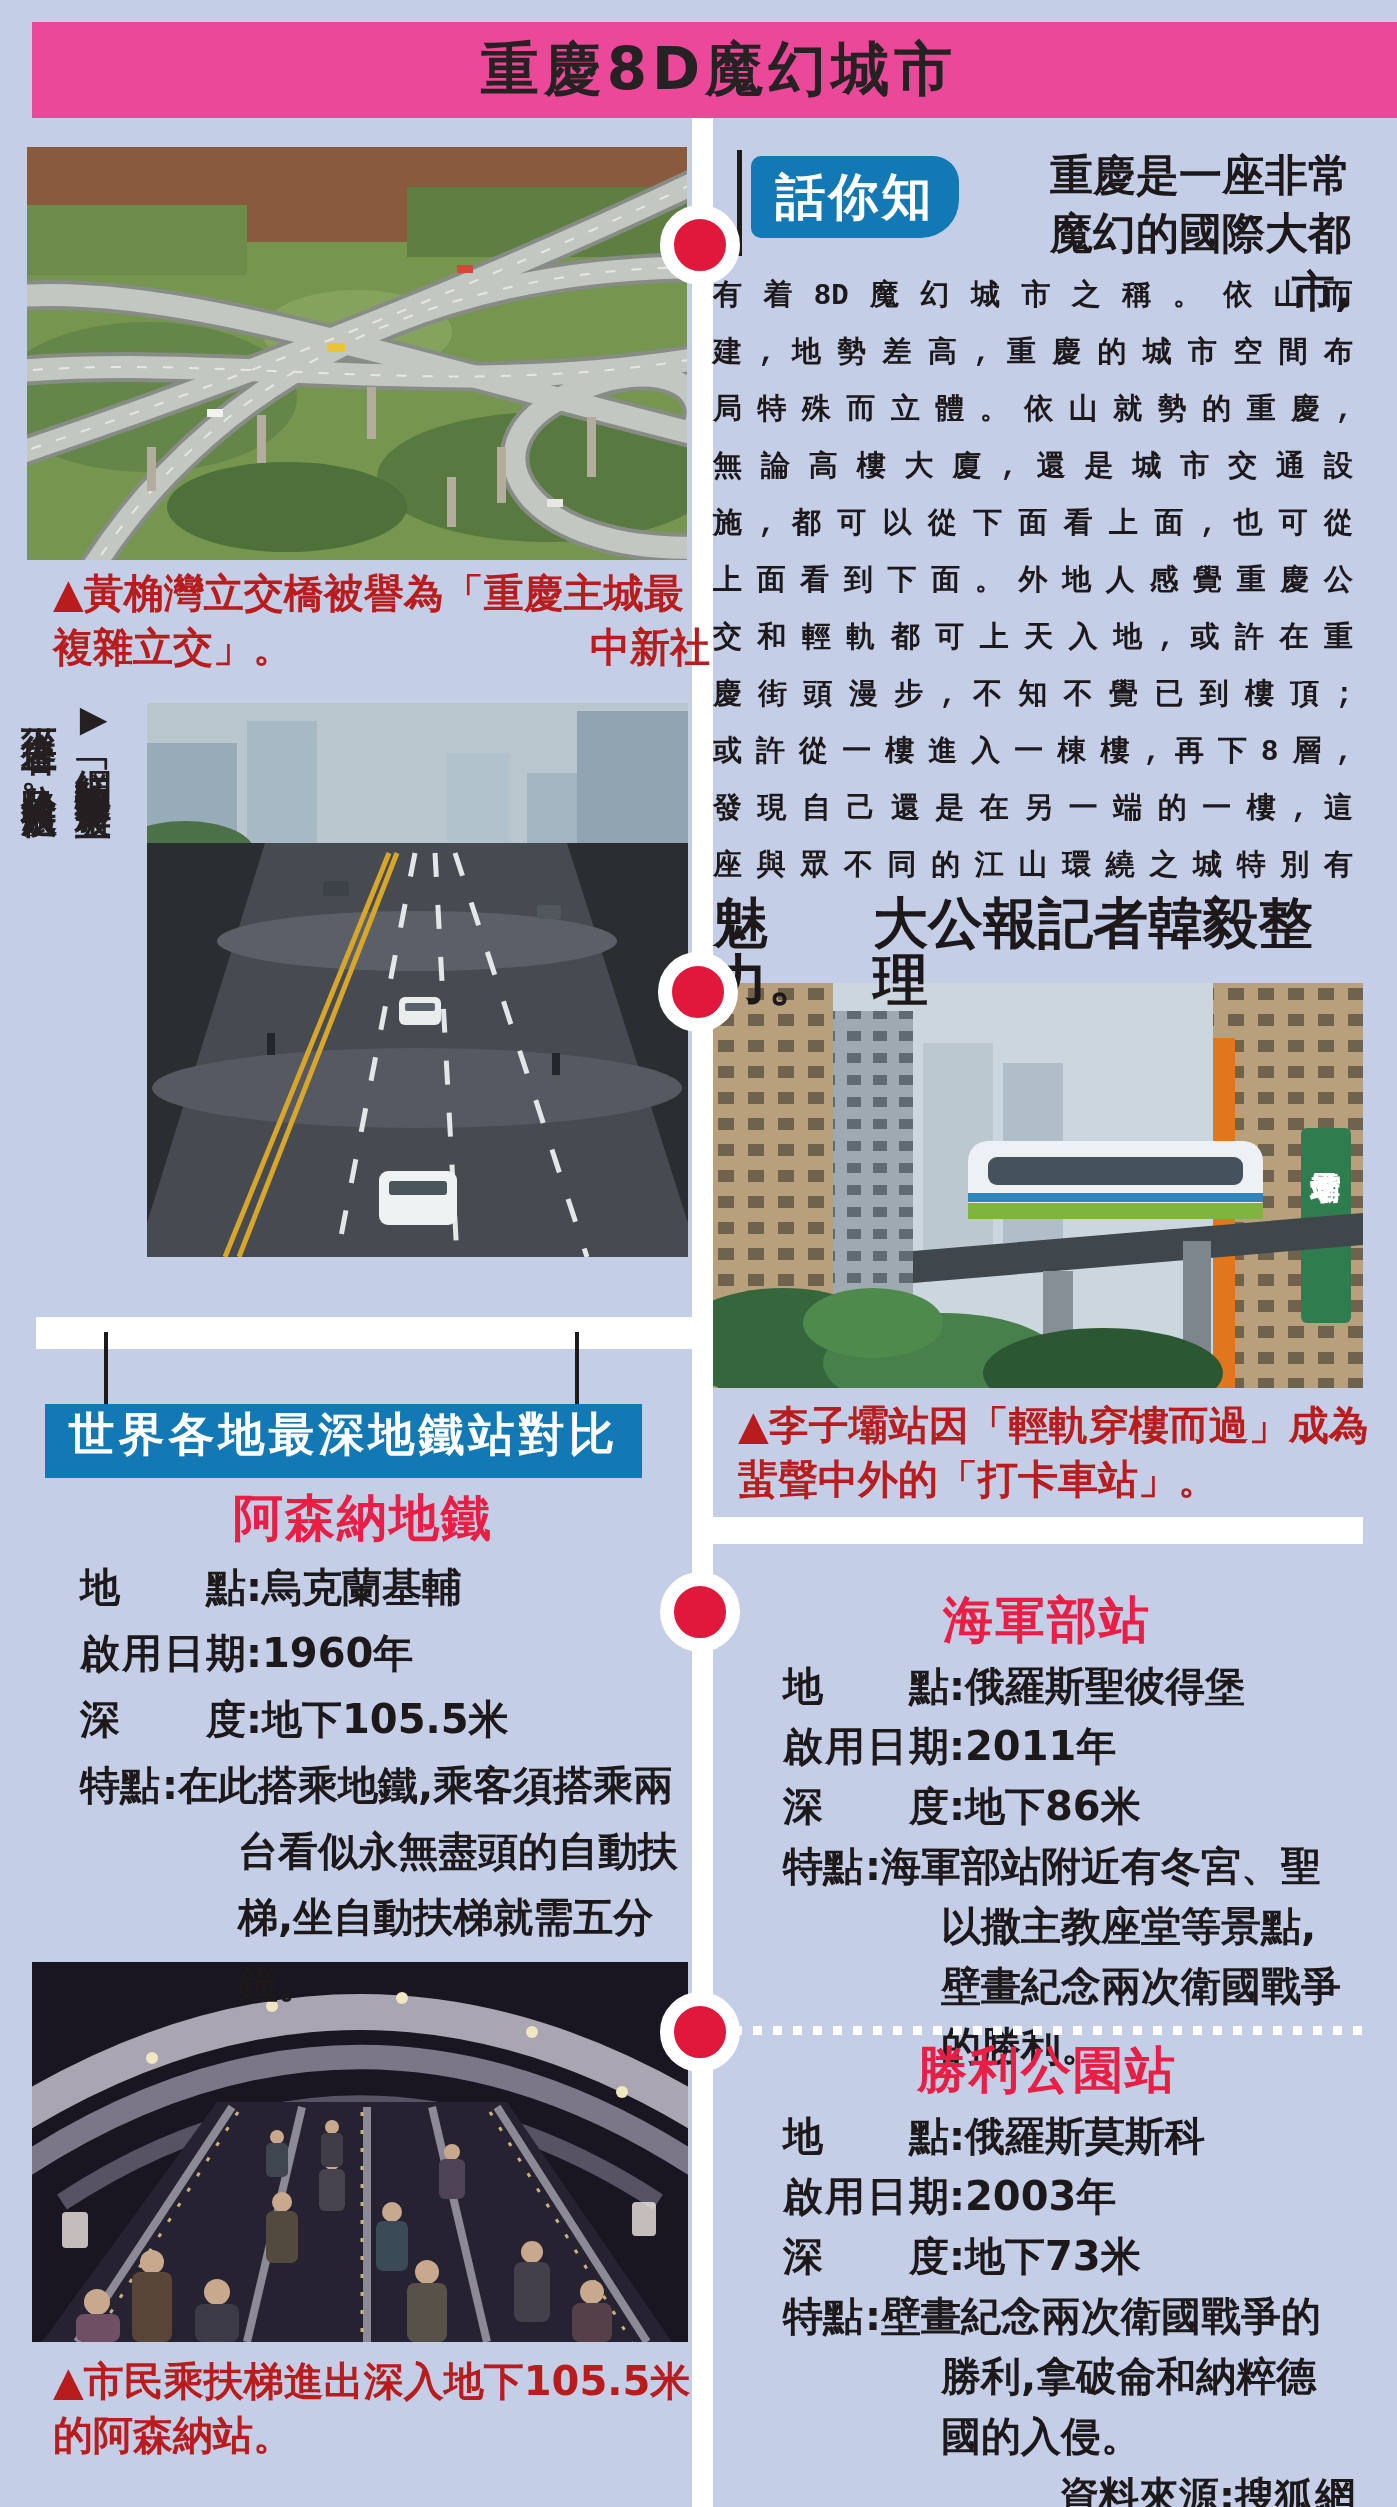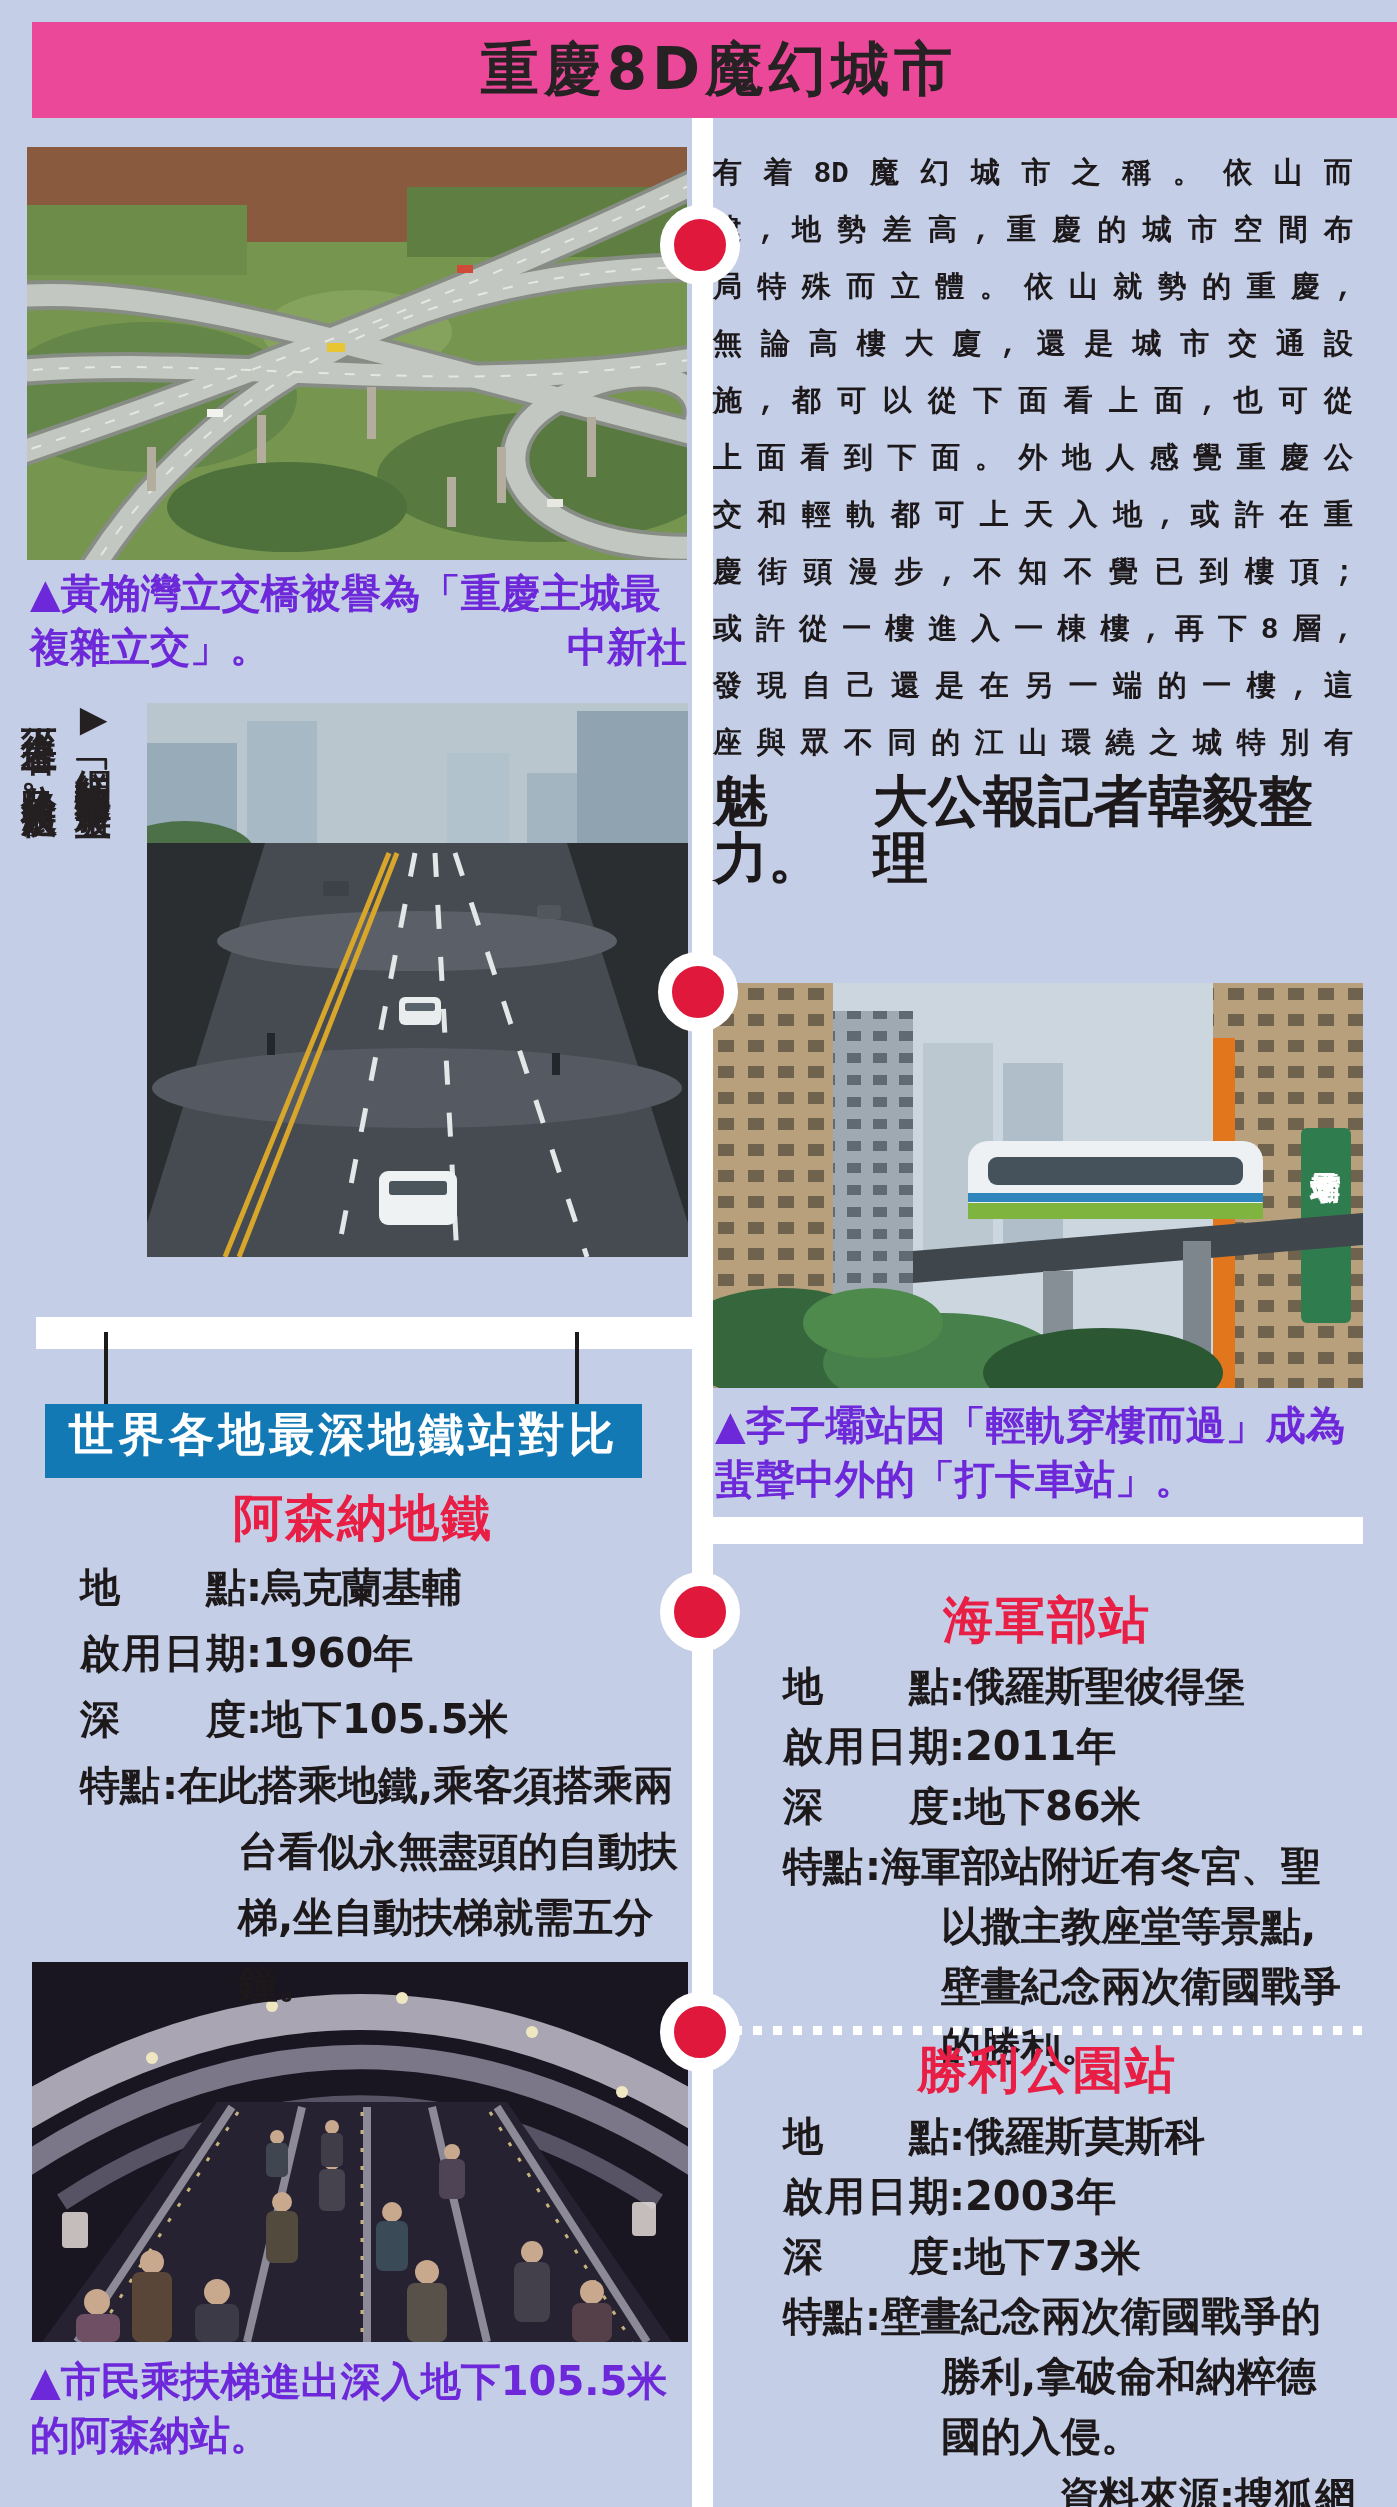--- a/index.html
+++ b/index.html
@@ -18,21 +18,21 @@
   .strip{background:#ffffff;z-index:2;}
   .strip-left{left:36px;top:1317px;width:677px;height:32px;}
   .strip-right{left:692px;top:1517px;width:671px;height:27px;}
   
   .dot{box-sizing:content-box;width:52px;height:52px;border-radius:50%;
     background:#e0183c;border:14px solid #ffffff;z-index:6;}
   
   .photo{z-index:2;line-height:0;}
   .photo svg{display:block;}
   
-  .cap{font-size:40px;font-weight:bold;line-height:54px;color:#6d28d9;z-index:3;}
+  .cap{font-size:40px;font-weight:bold;line-height:54px;color:#b91c1c;z-index:3;margin-left:23px;}
   .cap .credit{float:right;}
   
   .vcap{left:12px;top:698px;height:560px;writing-mode:vertical-rl;text-orientation:upright;
     font-size:36px;font-weight:bold;letter-spacing:3px;line-height:54px;color:#241f20;z-index:3;}
   .vcap div{margin:0;}
   
   .tyk{left:713px;top:146px;width:650px;z-index:3;}
   .tyk-head{position:relative;height:122px;}
   .tyk-bar{position:absolute;left:24px;top:4px;width:5px;height:106px;background:#1c1b19;}
   .tyk-label{position:absolute;left:38px;top:10px;width:208px;height:82px;background:#1279b5;
@@ -263,20 +263,28 @@
         <rect x="600" y="240" width="24" height="34" rx="4"></rect>
       </g>
     </svg>
   </div>
 
   <div class="abs cap" style="left:30px;top:2354px;width:656px">
     <span>▲市民乘扶梯進出深入地下105.5米的阿森納站。</span>
   </div>
 
   <div class="abs tyk">
+    <div class="tyk-head">
+      <div class="tyk-bar"></div>
+      <div class="tyk-label">話你知</div>
+      <div class="tyk-leads">
+        <div>重慶是一座非常</div>
+        <div>魔幻的國際大都市,</div>
+      </div>
+    </div>
     <div>
       <div class="pline">有着8D魔幻城市之稱。依山而</div>
       <div class="pline">建,地勢差高,重慶的城市空間布</div>
       <div class="pline">局特殊而立體。依山就勢的重慶,</div>
       <div class="pline">無論高樓大廈,還是城市交通設</div>
       <div class="pline">施,都可以從下面看上面,也可從</div>
       <div class="pline">上面看到下面。外地人感覺重慶公</div>
       <div class="pline">交和輕軌都可上天入地,或許在重</div>
       <div class="pline">慶街頭漫步,不知不覺已到樓頂;</div>
       <div class="pline">或許從一樓進入一棟樓,再下8層,</div>

